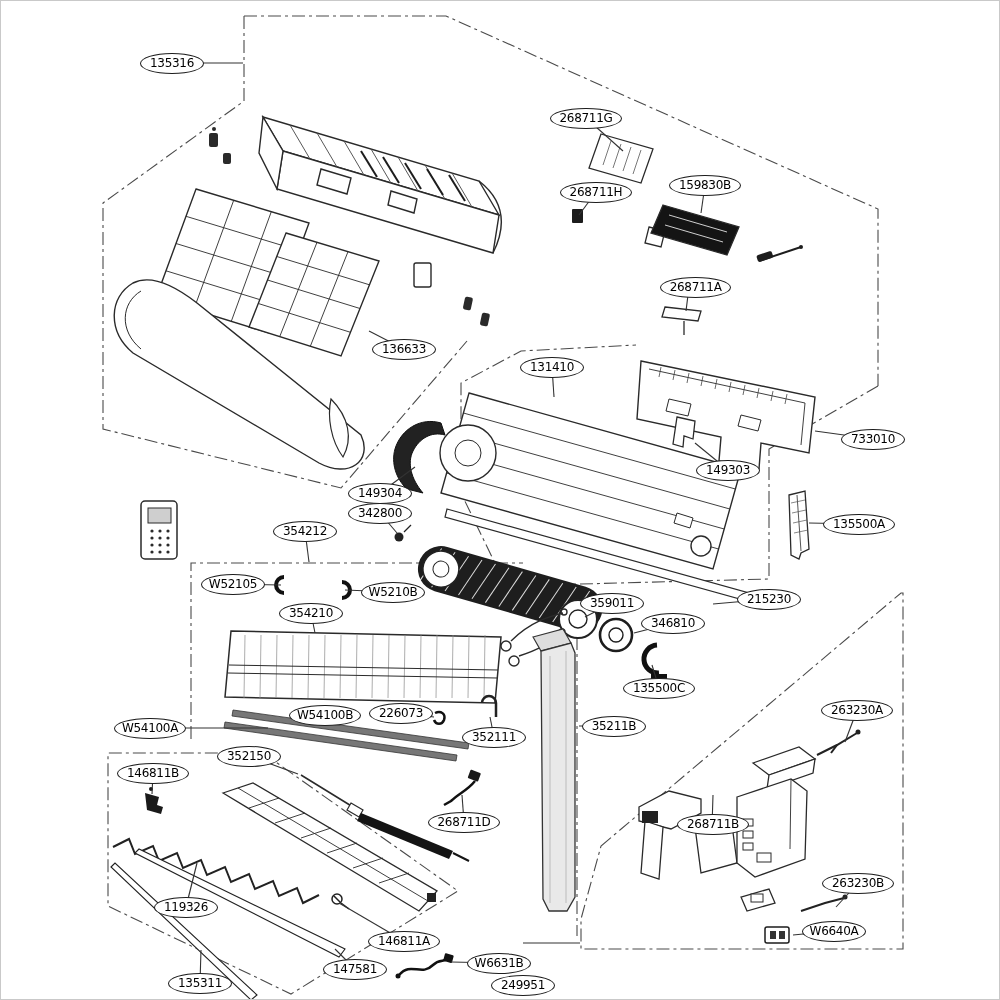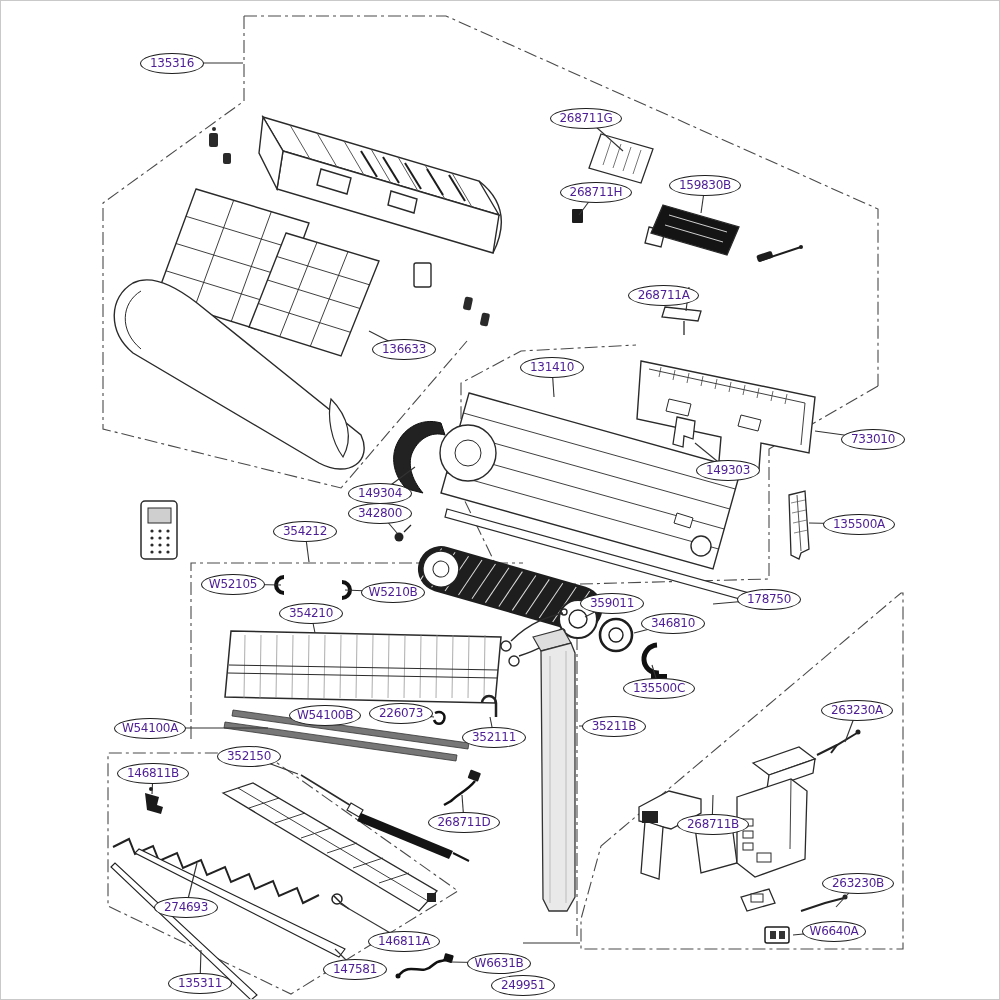--- a/index.html
+++ b/index.html
@@ -6,21 +6,21 @@
   #canvas{
     position:relative;width:1000px;height:1000px;background:#ffffff;
     border:1px solid #c9c9c9;box-sizing:border-box;overflow:hidden;
     font-family:"DejaVu Sans","Liberation Sans",sans-serif;
   }
   #scene{position:absolute;left:0;top:0;}
   .part-label{
     position:absolute;height:21px;box-sizing:border-box;
     border:1.6px solid #1d1d1d;border-radius:50%;background:#ffffff;
     display:flex;align-items:center;justify-content:center;
-    font-size:12px;letter-spacing:-0.3px;color:#4c1d95;white-space:nowrap;
+    font-size:12px;letter-spacing:-0.3px;color:#000000;white-space:nowrap;
     z-index:3;
   }
 </style>
 </head>
 <body>
 
 <div id="canvas">
 <svg id="scene" width="1000" height="1000" viewBox="0 0 1000 1000">
 
   <g fill="none" stroke="#4a4a4a" stroke-width="1.1" stroke-dasharray="13 4 3 4">
@@ -406,45 +406,45 @@
         <line x1="522" y1="942" x2="579" y2="942" stroke="#333333" stroke-width="1.1"></line>
         <line x1="498" y1="962" x2="450" y2="961" stroke="#333333" stroke-width="1.1"></line>
       </g>
 </svg>
 
 <div id="label-layer">
       <div class="part-label" style="width: 63.6px; left: 139.2px; top: 51.5px;">135316</div>
       <div class="part-label" style="width: 71.2px; left: 549.4px; top: 106.5px;">268711G</div>
       <div class="part-label" style="width: 71.2px; left: 559.4px; top: 180.5px;">268711H</div>
       <div class="part-label" style="width: 71.2px; left: 668.4px; top: 173.5px;">159830B</div>
-      <div class="part-label" style="width: 71.2px; left: 627px; top: 275.5px; margin-top: 8px;">268711A</div>
+      <div class="part-label" style="width: 71.2px; left: 659px; top: 275.5px;">268711A</div>
       <div class="part-label" style="width: 63.6px; left: 371.2px; top: 337.5px;">136633</div>
       <div class="part-label" style="width: 63.6px; left: 519.2px; top: 355.5px;">131410</div>
       <div class="part-label" style="width: 63.6px; left: 840.2px; top: 427.5px;">733010</div>
       <div class="part-label" style="width: 63.6px; left: 695.2px; top: 458.5px;">149303</div>
       <div class="part-label" style="width: 71.2px; left: 822.4px; top: 512.5px;">135500A</div>
       <div class="part-label" style="width: 63.6px; left: 347.2px; top: 481.5px;">149304</div>
       <div class="part-label" style="width: 63.6px; left: 347.2px; top: 501.5px;">342800</div>
       <div class="part-label" style="width: 63.6px; left: 272.2px; top: 519.5px;">354212</div>
       <div class="part-label" style="width: 63.6px; left: 200.2px; top: 572.5px;">W52105</div>
       <div class="part-label" style="width: 63.6px; left: 360.2px; top: 580.5px;">W5210B</div>
       <div class="part-label" style="width: 63.6px; left: 278.2px; top: 601.5px;">354210</div>
       <div class="part-label" style="width: 63.6px; left: 579.2px; top: 591.5px;">359011</div>
-      <div class="part-label" style="width: 63.6px; left: 736.2px; top: 587.5px;">178750</div>
+      <div class="part-label" style="width: 63.6px; left: 736.2px; top: 587.5px;">215230</div>
       <div class="part-label" style="width: 63.6px; left: 640.2px; top: 611.5px;">346810</div>
       <div class="part-label" style="width: 71.2px; left: 622.4px; top: 676.5px;">135500C</div>
       <div class="part-label" style="width: 63.6px; left: 581.2px; top: 714.5px;">35211B</div>
       <div class="part-label" style="width: 71.2px; left: 288.4px; top: 703.5px;">W54100B</div>
       <div class="part-label" style="width: 63.6px; left: 368.2px; top: 701.5px;">226073</div>
       <div class="part-label" style="width: 71.2px; left: 113.4px; top: 716.5px;">W54100A</div>
       <div class="part-label" style="width: 63.6px; left: 461.2px; top: 725.5px;">352111</div>
       <div class="part-label" style="width: 63.6px; left: 216.2px; top: 744.5px;">352150</div>
       <div class="part-label" style="width: 71.2px; left: 116.4px; top: 761.5px;">146811B</div>
       <div class="part-label" style="width: 71.2px; left: 427.4px; top: 810.5px;">268711D</div>
-      <div class="part-label" style="width: 63.6px; left: 153.2px; top: 895.5px;">274693</div>
+      <div class="part-label" style="width: 63.6px; left: 153.2px; top: 895.5px;">119326</div>
       <div class="part-label" style="width: 71.2px; left: 367.4px; top: 929.5px;">146811A</div>
       <div class="part-label" style="width: 63.6px; left: 322.2px; top: 957.5px;">147581</div>
       <div class="part-label" style="width: 63.6px; left: 167.2px; top: 971.5px;">135311</div>
       <div class="part-label" style="width: 71.2px; left: 820.4px; top: 698.5px;">263230A</div>
       <div class="part-label" style="width: 71.2px; left: 676.4px; top: 783.5px; margin-top: 29px;">268711B</div>
       <div class="part-label" style="width: 71.2px; left: 821.4px; top: 871.5px;">263230B</div>
       <div class="part-label" style="width: 63.6px; left: 801.2px; top: 919.5px;">W6640A</div>
       <div class="part-label" style="width: 63.6px; left: 490.2px; top: 931.5px; margin-top: 42px;">249951</div>
       <div class="part-label" style="width: 63.6px; left: 466.2px; top: 951.5px;">W6631B</div>
     </div>

